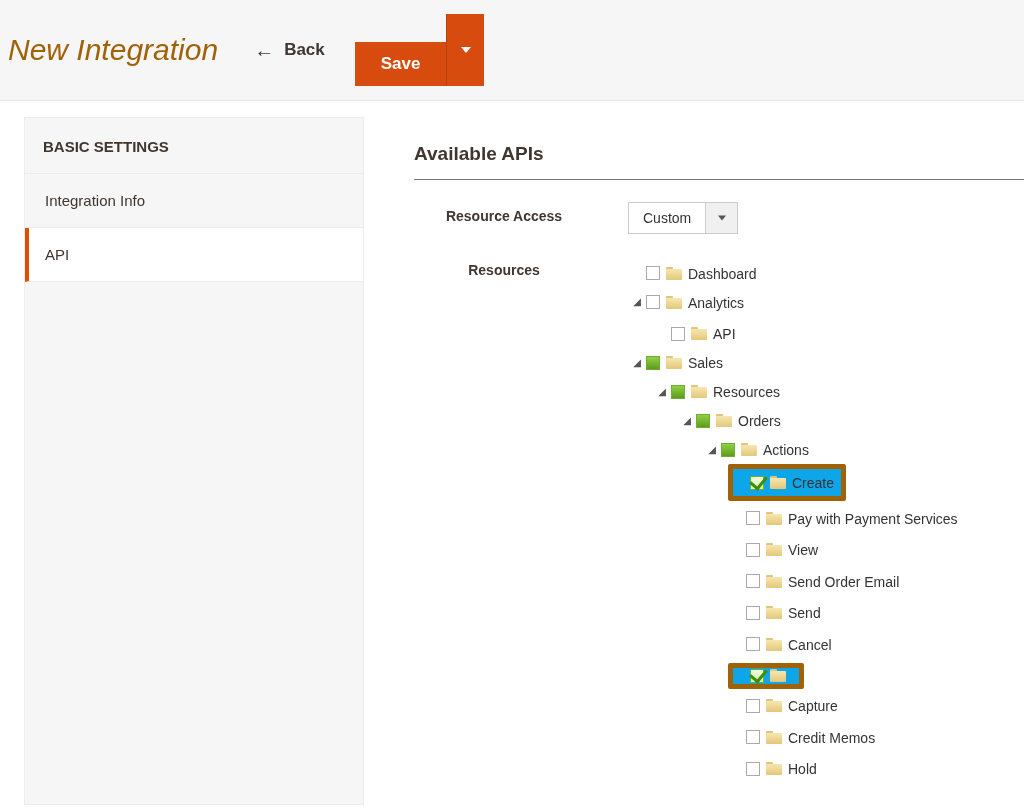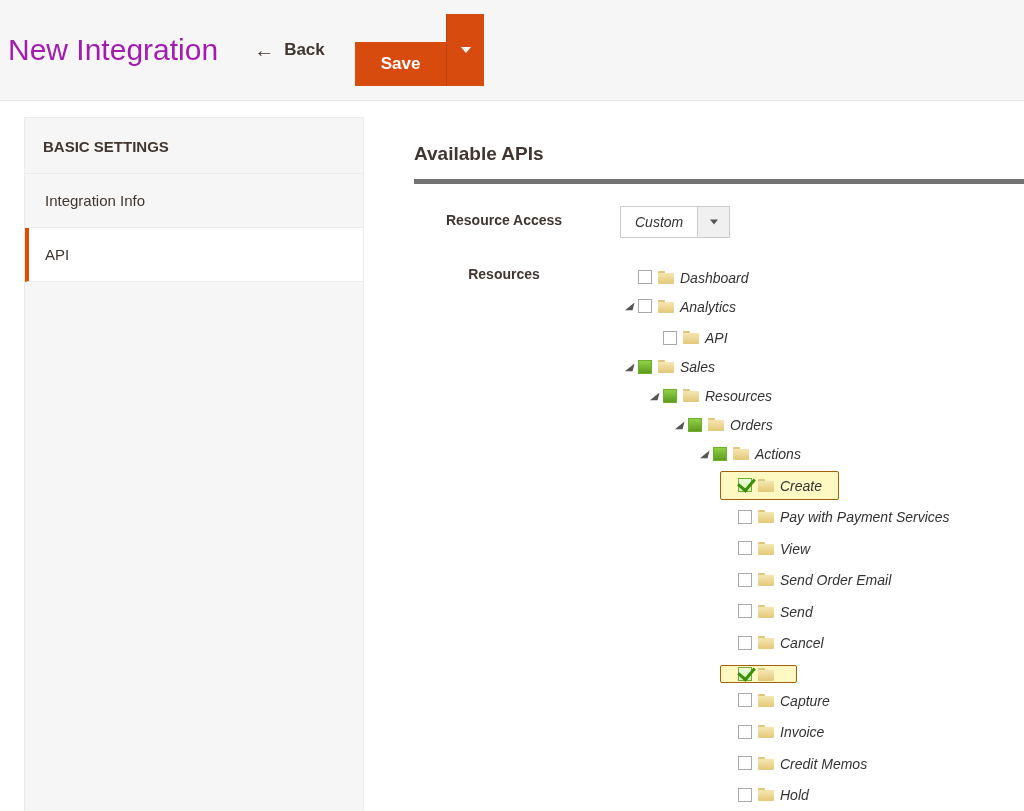--- a/index.html
+++ b/index.html
@@ -15,22 +15,23 @@
   .header {
     background: #f6f6f6;
     border-bottom: 1px solid #e8e8e8;
     padding: 14px 24px 14px 8px;
     display: flex;
     align-items: center;
   }
   .page-title {
     font-size: 30px;
     font-weight: 400;
-    color: #a21caf;
+    color: #a16207;
     margin: 0 24px 0 0;
+    font-style: italic;
   }
   .back-btn {
     display: inline-flex;
     align-items: center;
     font-size: 17px;
     font-weight: 600;
     color: #41362f;
     cursor: pointer;
     padding: 6px 12px;
     margin-right: 18px;
@@ -100,38 +101,38 @@
     padding-left:16px;
     font-weight:400;
   }
 
   .main { flex:1; padding: 26px 0 0 50px; }
   .section-title {
     font-size:19px;
     font-weight:600;
     color:#41362f;
     padding-bottom:14px;
-    border-bottom:5px solid #737373;
+    border-bottom:1px solid #737373;
     margin-bottom:22px;
   }
 
   .form-row {
     display:flex;
     align-items:flex-start;
     margin-bottom:22px;
   }
   .form-label {
     width:180px;
     text-align:center;
     font-weight:700;
     font-size:14px;
     color:#41362f;
     padding-top:6px;
   }
-  .form-field { margin-left: 26px; font-style: italic; }
+  .form-field { margin-left: 34px; }
 
   .select-wrap { display:inline-flex; border:1px solid #ccc; }
   .select-wrap .value {
     padding:7px 14px;
     font-size:14px;
     background:#fff;
     min-width:64px;
   }
   .select-wrap .caret {
     width:32px;
@@ -153,23 +154,23 @@
   .tree ul { list-style:none; margin:0; padding:0 0 0 25px; }
   .tree > ul { padding-left:0; }
   .tree li { margin:0; }
   .node {
     display:inline-flex;
     align-items:center;
     padding:2px 4px 2px 2px;
     border-radius:2px;
   }
   .node.selected {
-    background:#fef9c3;
-    border:1px solid #a16207;
-    padding:1px 16px 1px 1px;
+    background:#0ea5e9;
+    border:5px solid #a16207;
+    padding:1px 7px 1px 1px;
   }
   .toggle {
     width:14px;
     text-align:center;
     color:#555;
     font-size:10px;
     margin-right:2px;
     cursor:pointer;
     display:inline-block;
   }
@@ -349,26 +350,20 @@
                               <li class="row"><span class="node">
                                   <span class="toggle empty"></span>
                                   <span class="cb unchecked"></span>
                                   <span class="folder"></span>
                                   <span class="label">Capture</span>
                                 </span></li>
                               <li class="row"><span class="node">
                                   <span class="toggle empty"></span>
                                   <span class="cb unchecked"></span>
                                   <span class="folder"></span>
-                                  <span class="label">Invoice</span>
-                                </span></li>
-                              <li class="row"><span class="node">
-                                  <span class="toggle empty"></span>
-                                  <span class="cb unchecked"></span>
-                                  <span class="folder"></span>
                                   <span class="label">Credit Memos</span>
                                 </span></li>
                               <li class="row"><span class="node">
                                   <span class="toggle empty"></span>
                                   <span class="cb unchecked"></span>
                                   <span class="folder"></span>
                                   <span class="label">Hold</span>
                                 </span></li>
                             </ul></li>
                         </ul></li>

